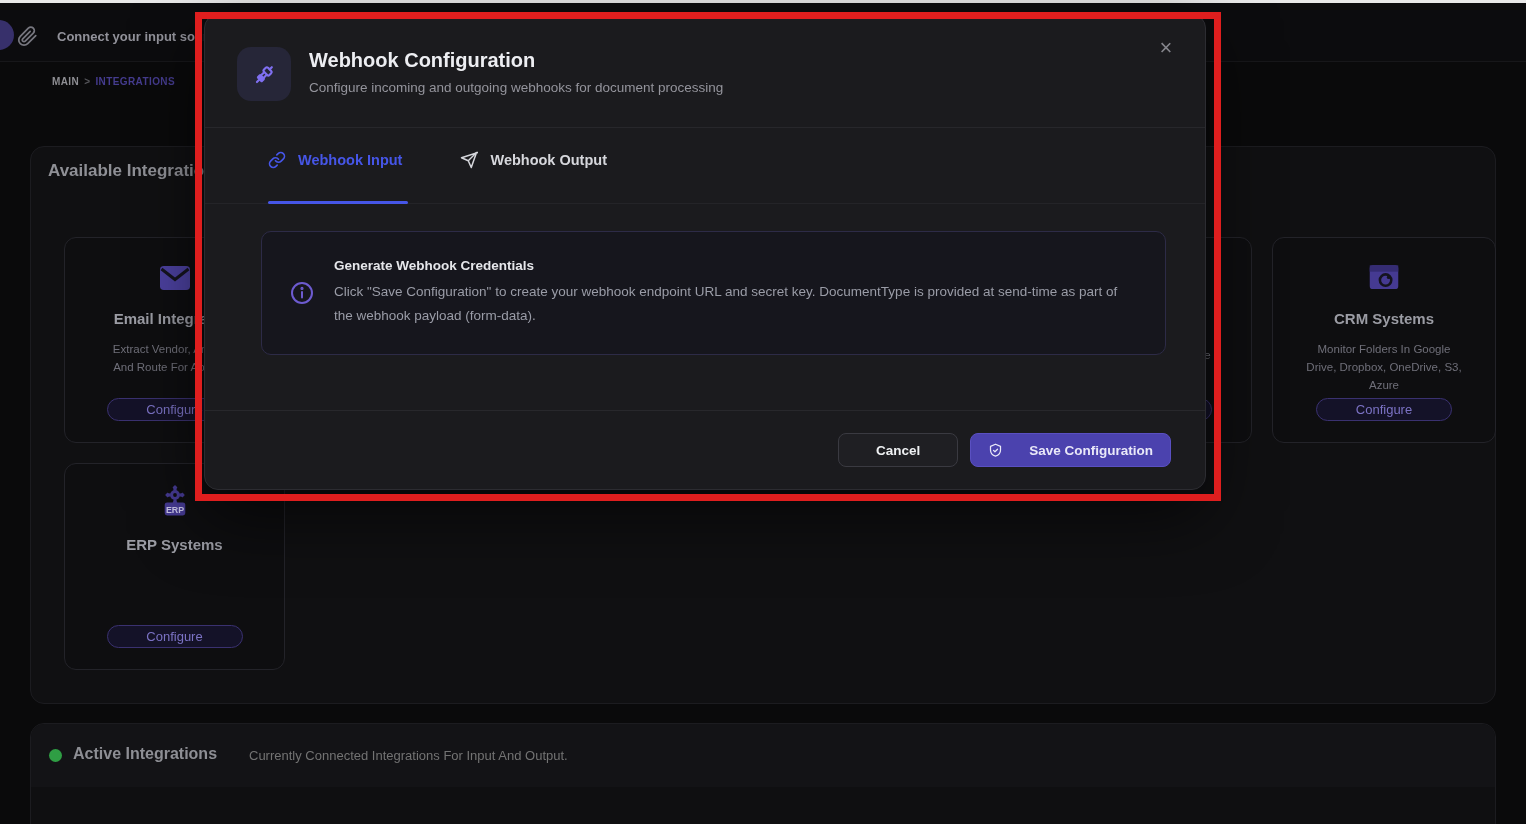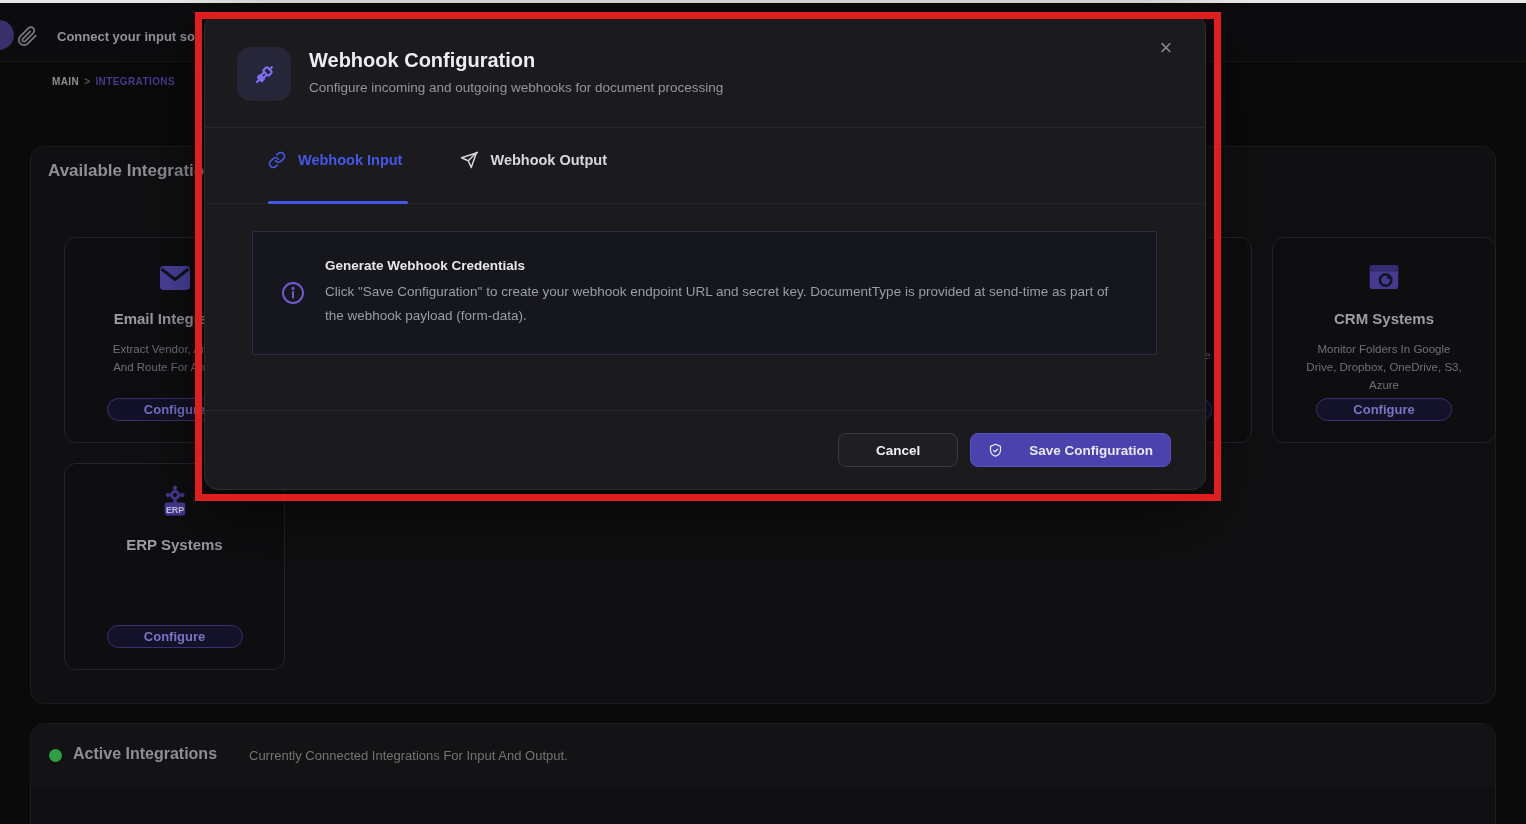--- a/index.html
+++ b/index.html
@@ -32,21 +32,21 @@
   .card { position:absolute; background:#0e0e10; border:1px solid #232329; border-radius:12px; text-align:center; z-index:3; }
   #card-email { left:64px;  top:237px; width:221px; height:206px; }
   #card-hidden{ left:1031px; top:237px; width:221px; height:206px; }
   #card-crm   { left:1272px; top:237px; width:224px; height:206px; }
   #card-erp   { left:64px;  top:463px; width:221px; height:207px; }
   .card-icon { margin:20px auto 0; width:44px; height:40px; display:flex; align-items:center; justify-content:center; }
   .card-title { margin-top:12px; font-size:15px; font-weight:700; color:#9b9ca4; }
   .card-desc  { margin-top:14px; font-size:11.5px; line-height:1.55; color:#6f6f79; }
   .card-btn { position:absolute; left:50%; transform:translateX(-50%); bottom:21px;
     width:136px; height:23px; border-radius:12px; border:1px solid #3a3170;
-    background:#141228; color:#7b72c4; font-size:13px; font-weight:700; cursor:pointer;
+    background:#141228; color:#7b72c4; font-size:13px; font-weight:400; cursor:pointer;
     font-family:"Liberation Sans",sans-serif; }
   #card-hidden .frag { position:absolute; left:169px; top:111px; font-size:11.5px; color:#6f6f79; }
   #card-hidden .card-btn { left:44px; transform:none; }
 
   
   .active-panel { position:absolute; left:30px; top:723px; width:1466px; height:140px;
     background:#0f0f11; border:1px solid #1c1c20; border-radius:14px; z-index:1; overflow:hidden; }
   .active-head { position:relative; height:63px; background:#131316; }
   .active-dot { position:absolute; left:18px; top:25px; width:13px; height:13px; border-radius:50%; background:#2f9e44; }
   .active-title { position:absolute; left:42px; top:21px; font-size:16px; font-weight:700; color:#8d8e94; }
@@ -65,22 +65,22 @@
   .mh-sub { font-size:13.5px; color:#94949c; margin-top:8px; }
   .modal-hdiv { position:absolute; left:0; top:112px; width:100%; height:1px; background:#27272b; }
 
   .tabs { position:absolute; left:0; top:113px; width:100%; height:76px; border-bottom:1px solid #242428; display:flex; padding-left:63px; }
   .tab { position:relative; display:flex; align-items:center; gap:12px; font-size:14.5px; font-weight:700; cursor:pointer; background:none; border:none; font-family:"Liberation Sans",sans-serif; padding:0 6px 11px 0; }
   .tab svg { width:18px; height:18px; }
   .tab.active { color:#4656e8; }
   .tab.active::after { content:""; position:absolute; left:0; right:0; bottom:-1px; height:3px; background:#4656e8; border-radius:2px; }
   .tab.inactive { color:#d6d7dc; margin-left:52px; }
 
-  .info-box { position:absolute; left:47px; top:216px; width:905px; height:124px;
-    background:#16161d; border:1px solid #2d2b47; border-radius:2px;
+  .info-box { position:absolute; left:56px; top:216px; width:905px; height:124px;
+    background:#16161d; border:1px solid #2d2b47; border-radius:10px;
     display:flex; align-items:center; gap:20px; padding:0 28px; }
   .info-icon { width:24px; height:24px; color:#6d5bd0; flex:0 0 auto; }
   .info-title { font-size:13.5px; font-weight:700; color:#e6e7eb; margin-bottom:7px; }
   .info-body { font-size:13.5px; color:#9a9ca7; line-height:1.75; max-width:790px; }
 
   .modal-footer { position:absolute; left:0; bottom:0; width:100%; height:79px; border-top:1px solid #28282c;
     display:flex; justify-content:flex-end; align-items:center; gap:12px; padding-right:34px; }
   .btn { height:34px; border-radius:8px; font-size:13.5px; font-weight:700; cursor:pointer; font-family:"Liberation Sans",sans-serif; }
   .btn-cancel { padding:0 37px; background:#1f1f23; border:1px solid #3a3a41; color:#eef0f2; }
   .btn-save { padding:0 17px; background:#4b42ae; border:1px solid #5a50c2; color:#e9e8f8; display:flex; align-items:center; gap:26px; }

